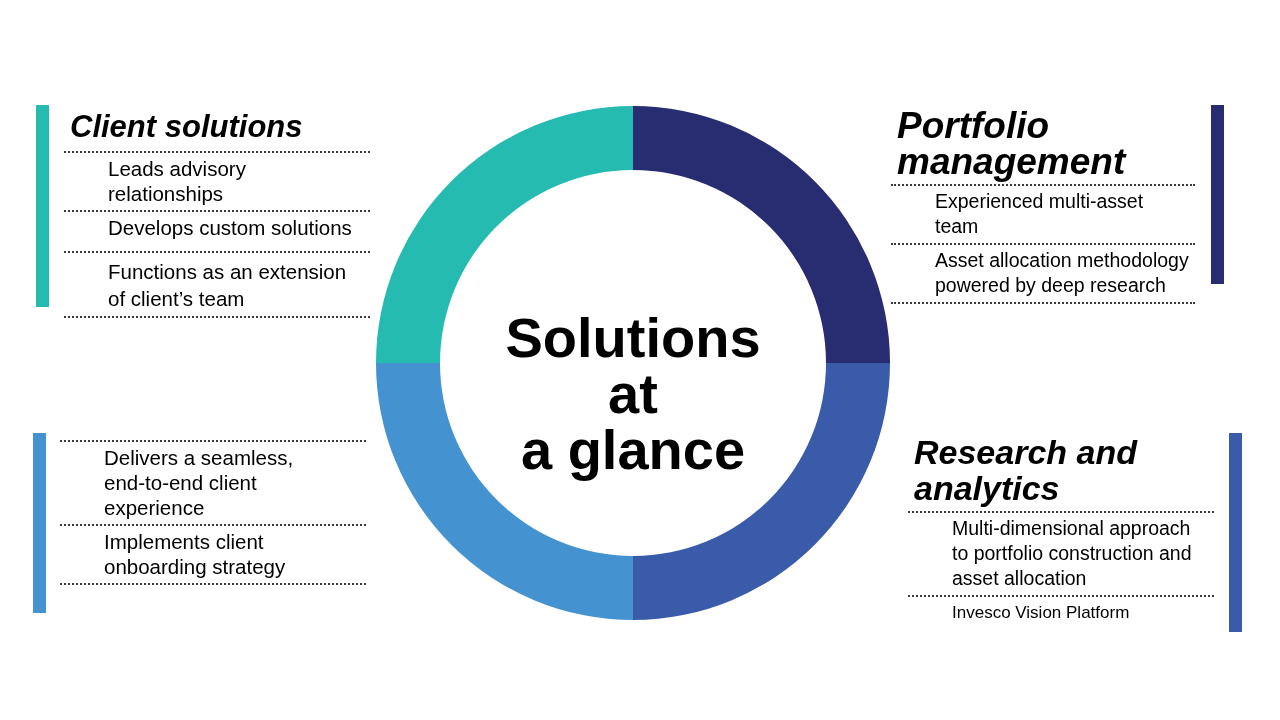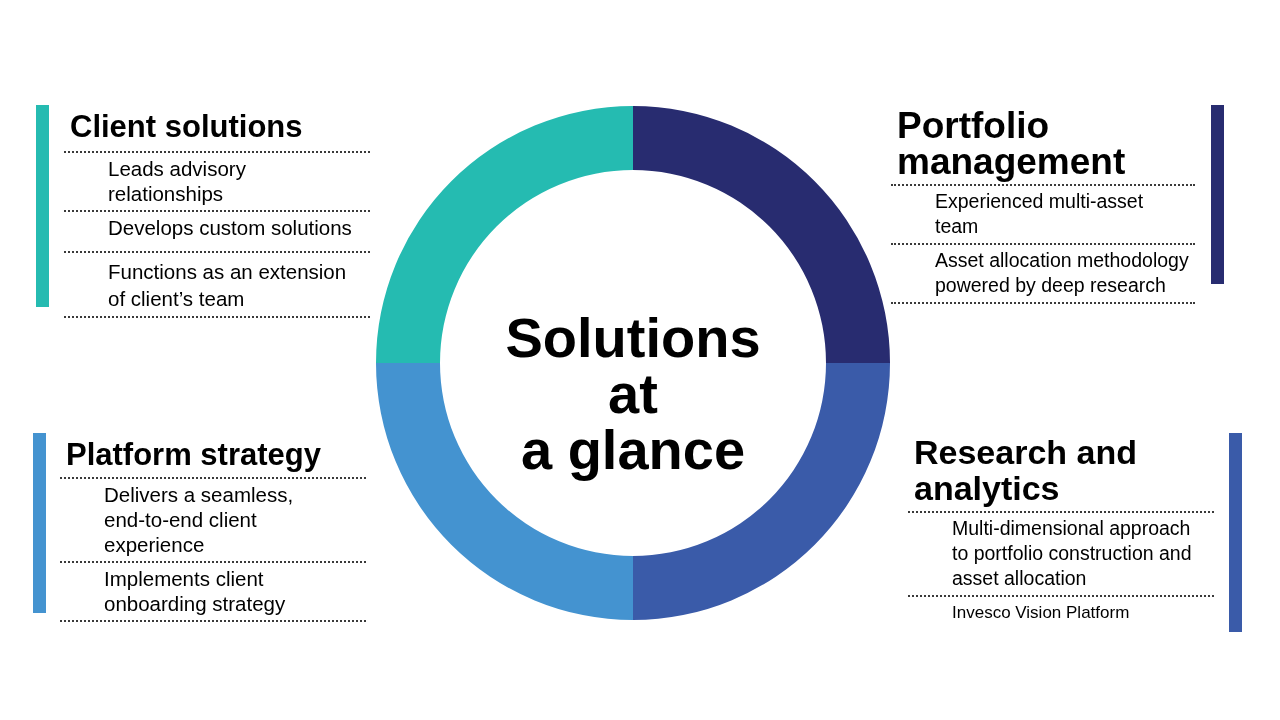--- a/index.html
+++ b/index.html
@@ -3,21 +3,21 @@
 <meta charset="utf-8">
 <style>
   html, body { margin:0; padding:0; }
   body { width:1280px; height:720px; background:#ffffff; position:relative; overflow:hidden;
          font-family:"Liberation Sans", sans-serif; color:#000; }
   .ring { position:absolute; left:0; top:0; }
   .center-title { position:absolute; left:473px; top:310px; width:320px; text-align:center;
                   font-weight:bold; font-size:56px; line-height:56px; }
   .bar { position:absolute; width:13px; }
   .block { position:absolute; }
-  .heading { font-weight:bold; font-size:31px; line-height:37px; }
+  .heading { font-weight:bold; font-size:31px; line-height:37px;font-style:italic; }
   .item { font-size:20.5px; line-height:25px; padding:3px 4px 4px 6px; white-space:pre-line;margin-left:38px; }
   .dots { height:0; border-top:2.5px dotted #3a3a3a; }
 </style>
 </head>
 <body>
 
 <svg class="ring" width="1280" height="720">
 
   <path fill="#25BBB1" d="M376 363 A257 257 0 0 1 633 106 L633 170 A193 193 0 0 0 440 363 Z"></path>
 
@@ -51,21 +51,20 @@
   <div class="dots" style="margin-top:4px"></div>
   <div class="item" style="font-size:19.5px">Experienced multi-asset team</div>
   <div class="dots"></div>
   <div class="item" style="font-size:19.5px">Asset allocation methodology
 powered by deep research</div>
   <div class="dots"></div>
 </div>
 
 <div class="bar" style="left:33px;top:433px;height:180px;background:#4493D0"></div>
 <div class="block" style="left:60px;top:436px;width:306px">
-  <div class="heading" style="padding-left:6px">Platform strategy</div>
   <div class="dots" style="margin-top:4px"></div>
   <div class="item">Delivers a seamless,
 end-to-end client experience</div>
   <div class="dots"></div>
   <div class="item">Implements client
 onboarding strategy</div>
   <div class="dots"></div>
 </div>
 
 <div class="bar" style="left:1229px;top:433px;height:199px;background:#3A5BA9"></div>

